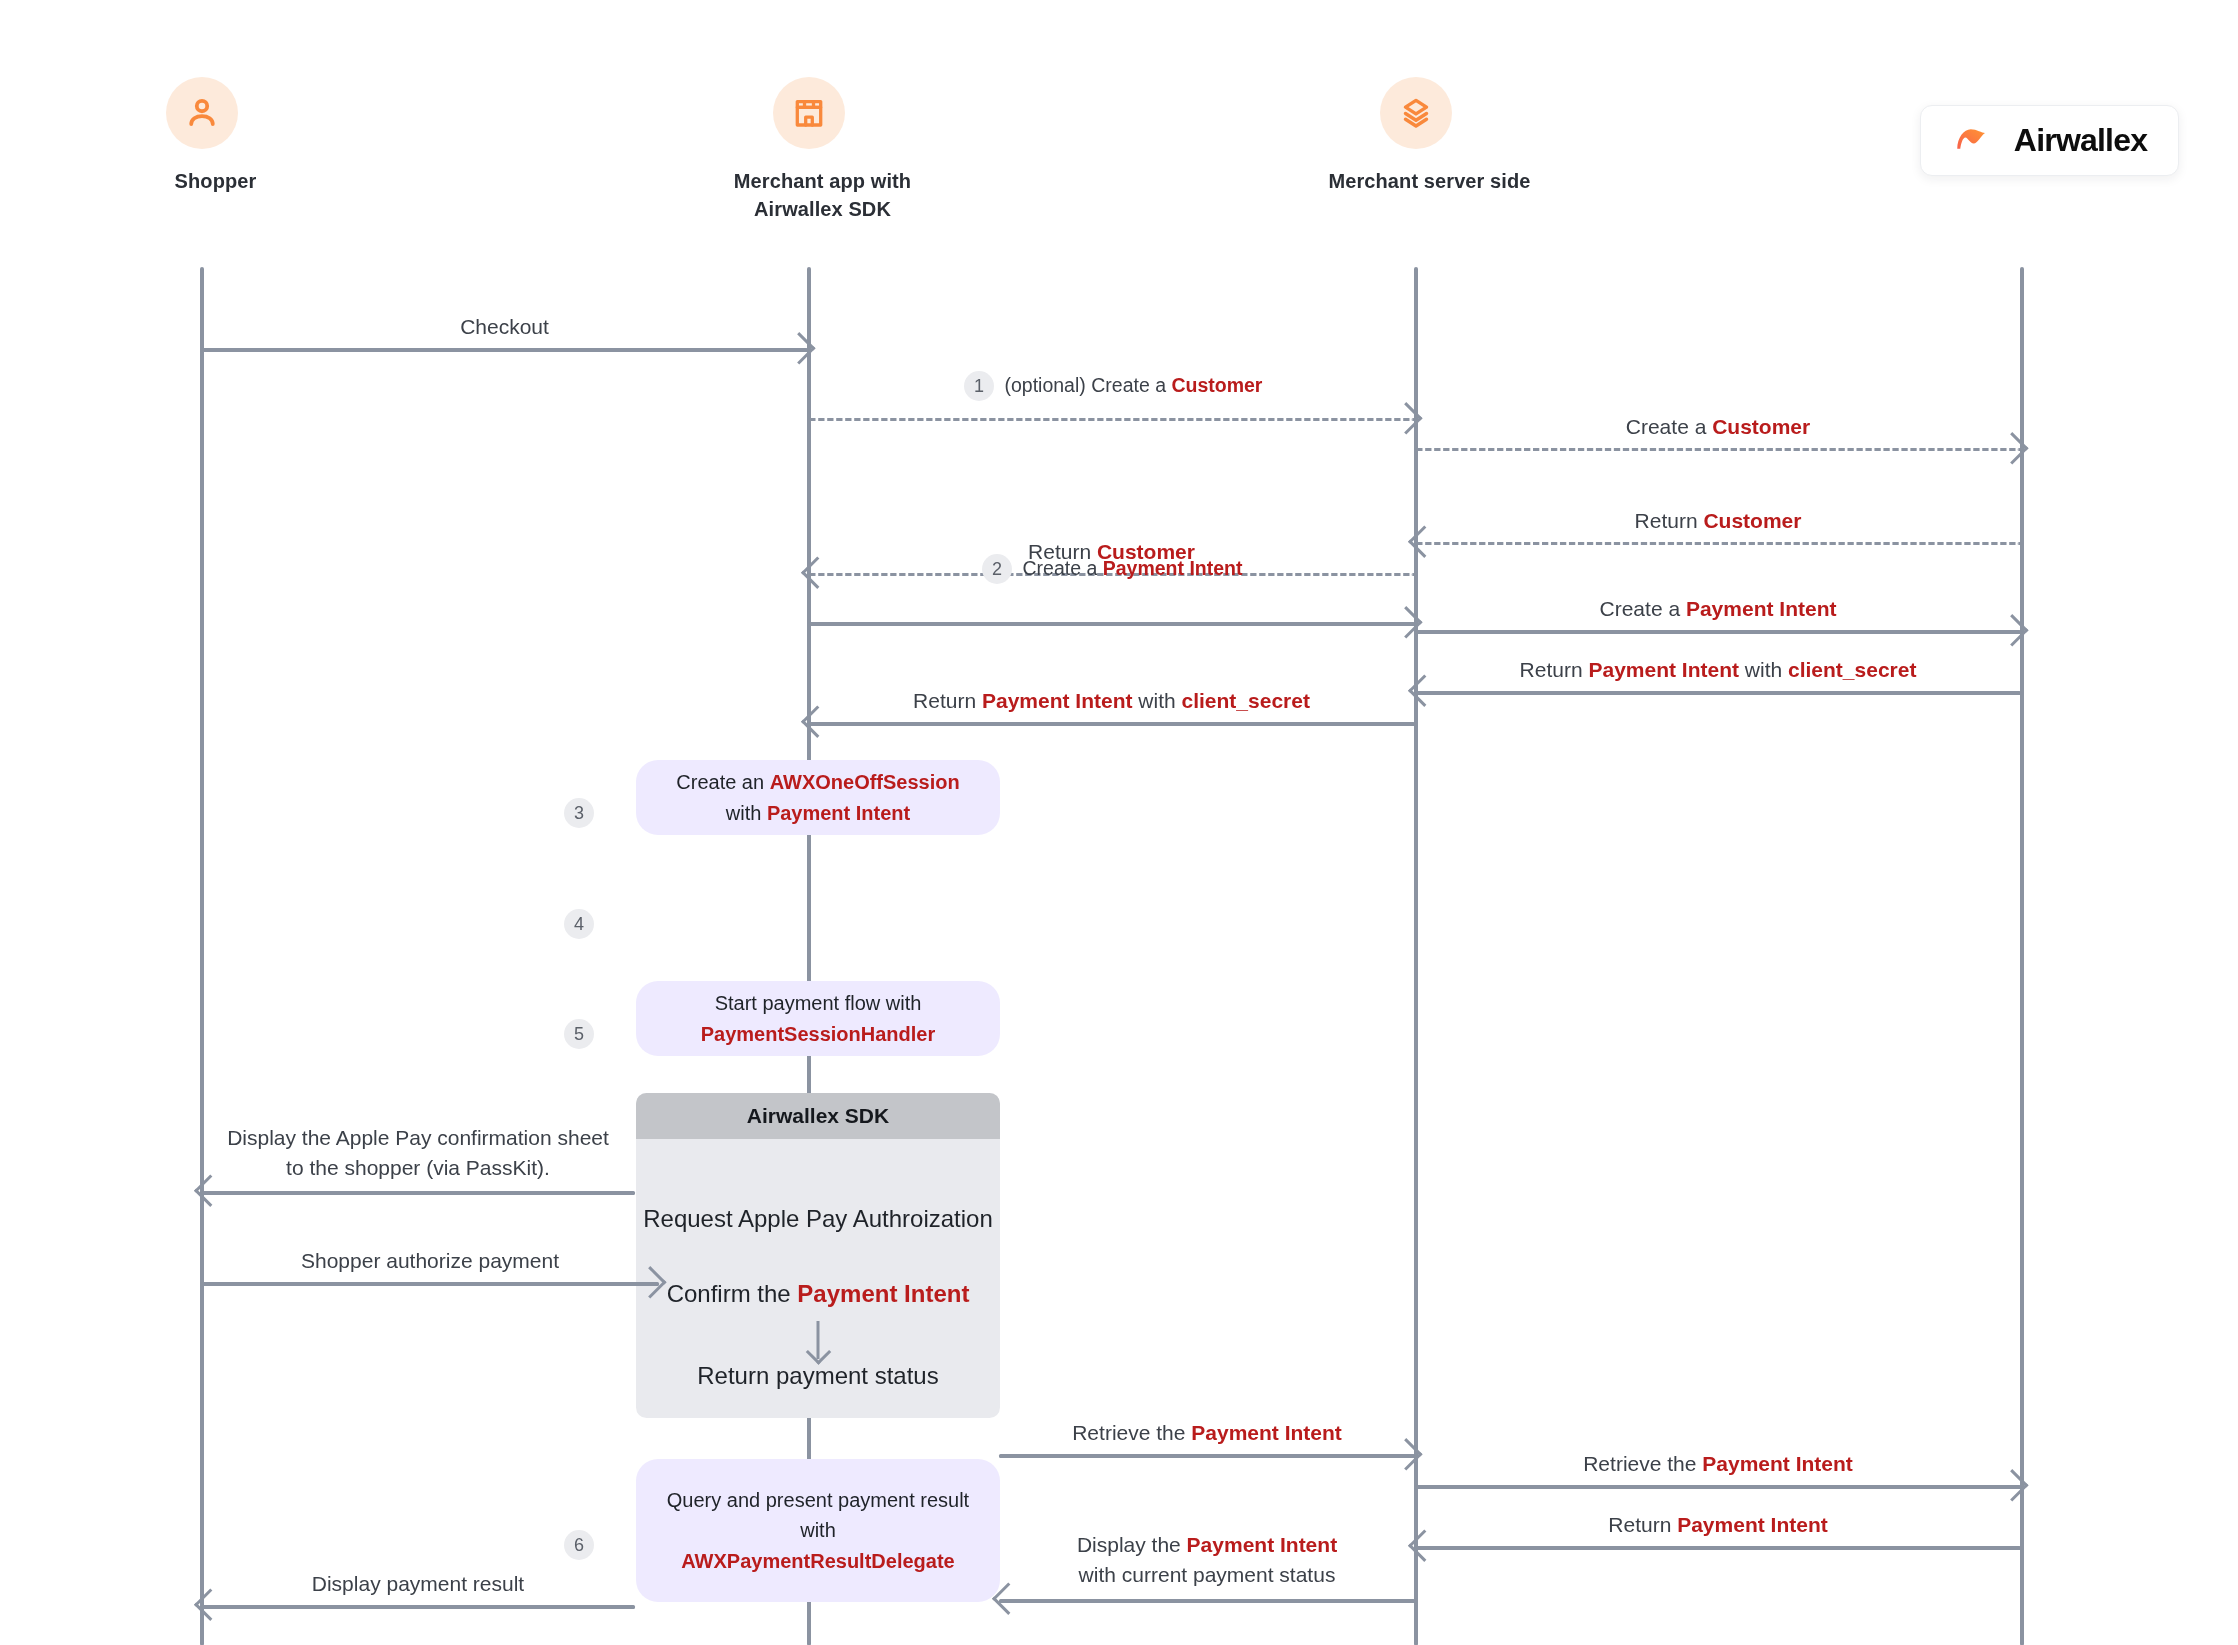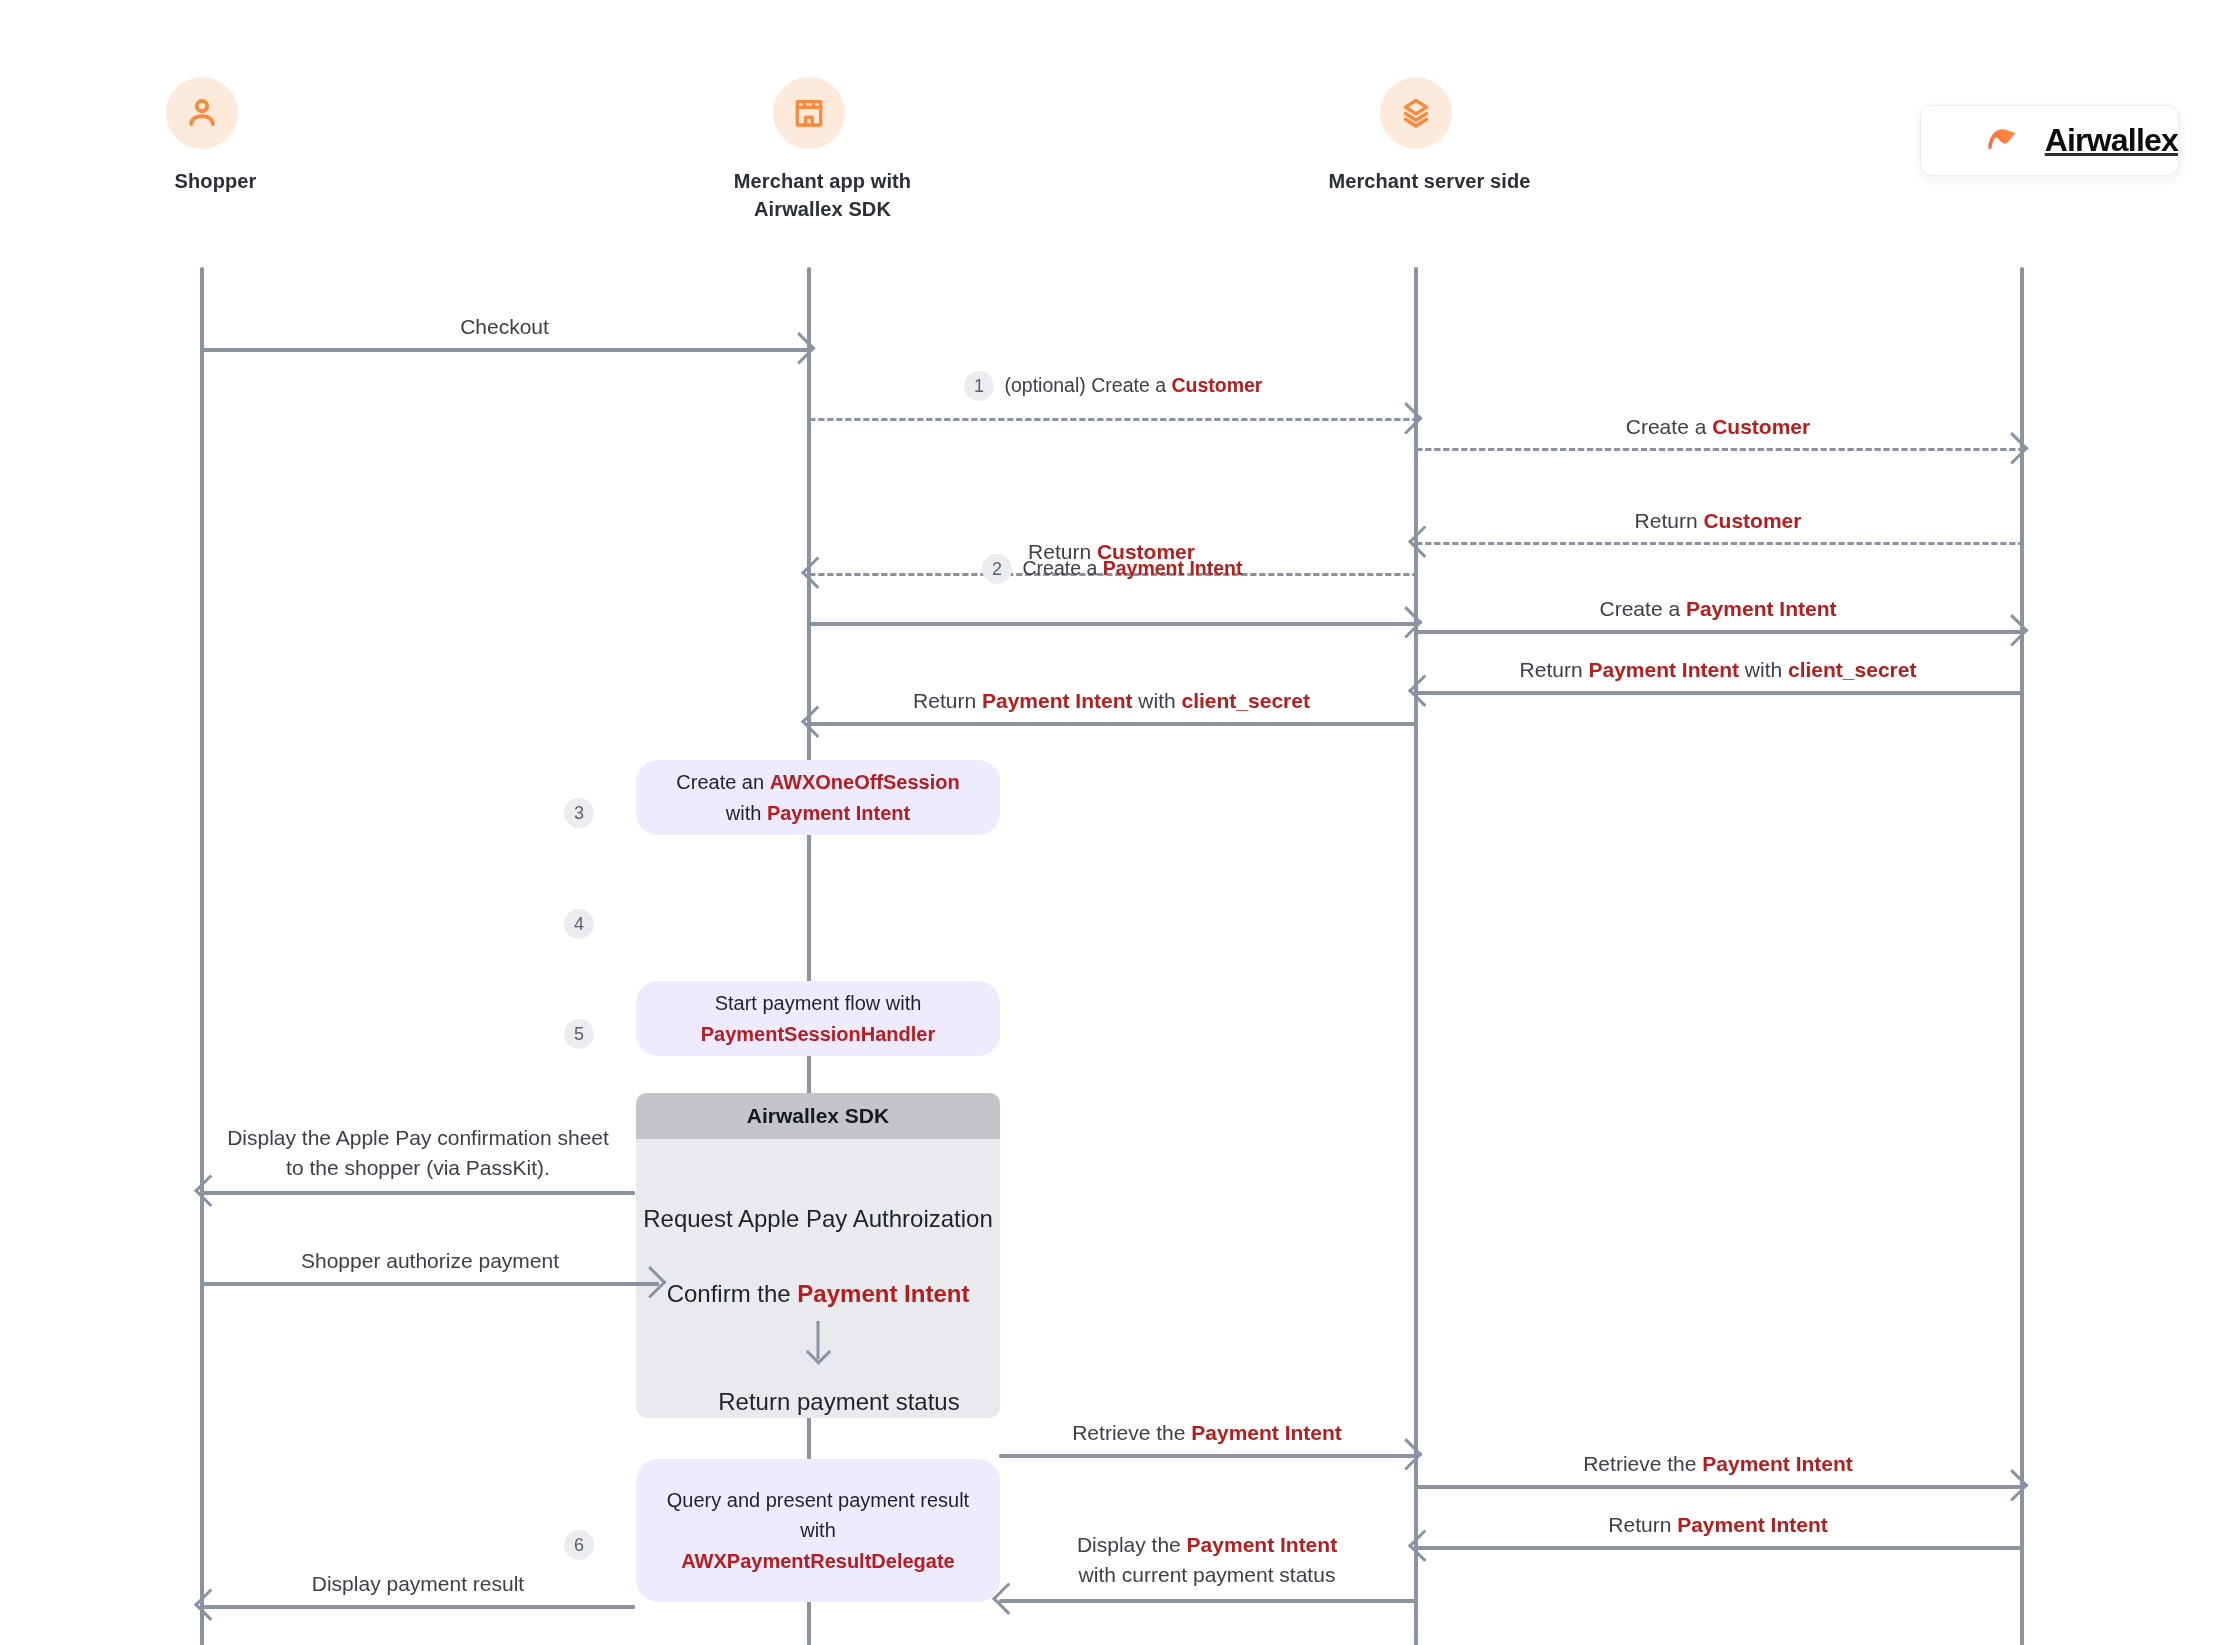--- a/index.html
+++ b/index.html
@@ -26,26 +26,25 @@
   .actor-bubble svg{display:block;}
   .actor-label{
     margin-top:18px;
     font-size:20px;font-weight:700;line-height:1.42;
     text-align:center;color:#2b2f36;letter-spacing:0.1px;margin-left:28px;
   }
 
   
   .brand{
     position:absolute;
-    display:flex;align-items:center;justify-content:flex-end;gap:26px;
+    display:flex;align-items:center;justify-content:center;gap:26px;
     background:#ffffff;
     border:0.8px solid #eceef1;
     border-radius:12px;
     box-shadow:0 3px 10.5px rgba(22,27,38,.07);
-    text-decoration:underline;
   }
   .brand-word{
     font-size:32px;font-weight:700;letter-spacing:-0.8px;color:#0d0d0d;
   }
 
   
   .lifeline{
     position:absolute;width:3.8px;background:#8b93a1;border-radius:2.3px;
   }
 
@@ -270,21 +269,21 @@
     </div>
   </div>
 
   <div class="sdkbox" style="left:636px;top:1093px;width:364px;height:325px;">
     <div class="sdkbox-head">Airwallex SDK</div>
     <div class="sdk-row" style="top:109px;">Request Apple Pay Authroization</div>
     <div class="sdk-row" style="top:184px;">
       <span>Confirm the </span><span class="hl">Payment Intent</span>
     </div>
     <div class="sdk-downarrow" style="top:228px;height:38px;"></div>
-    <div class="sdk-row" style="top:292px;margin-left:21px;">Return payment status</div>
+    <div class="sdk-row" style="top:266px;">Return payment status</div>
   </div>
 
   <div class="msg" style="left:201px;top:1191px;width:434px;">
     <div class="line"></div>
     <div class="arrowhead left"></div>
     <div class="msg-label two-line" style="top:-68px;">
       <span>Display the Apple Pay confirmation sheet</span><br><span>to the shopper (via PassKit).</span>
     </div>
   </div>
 

